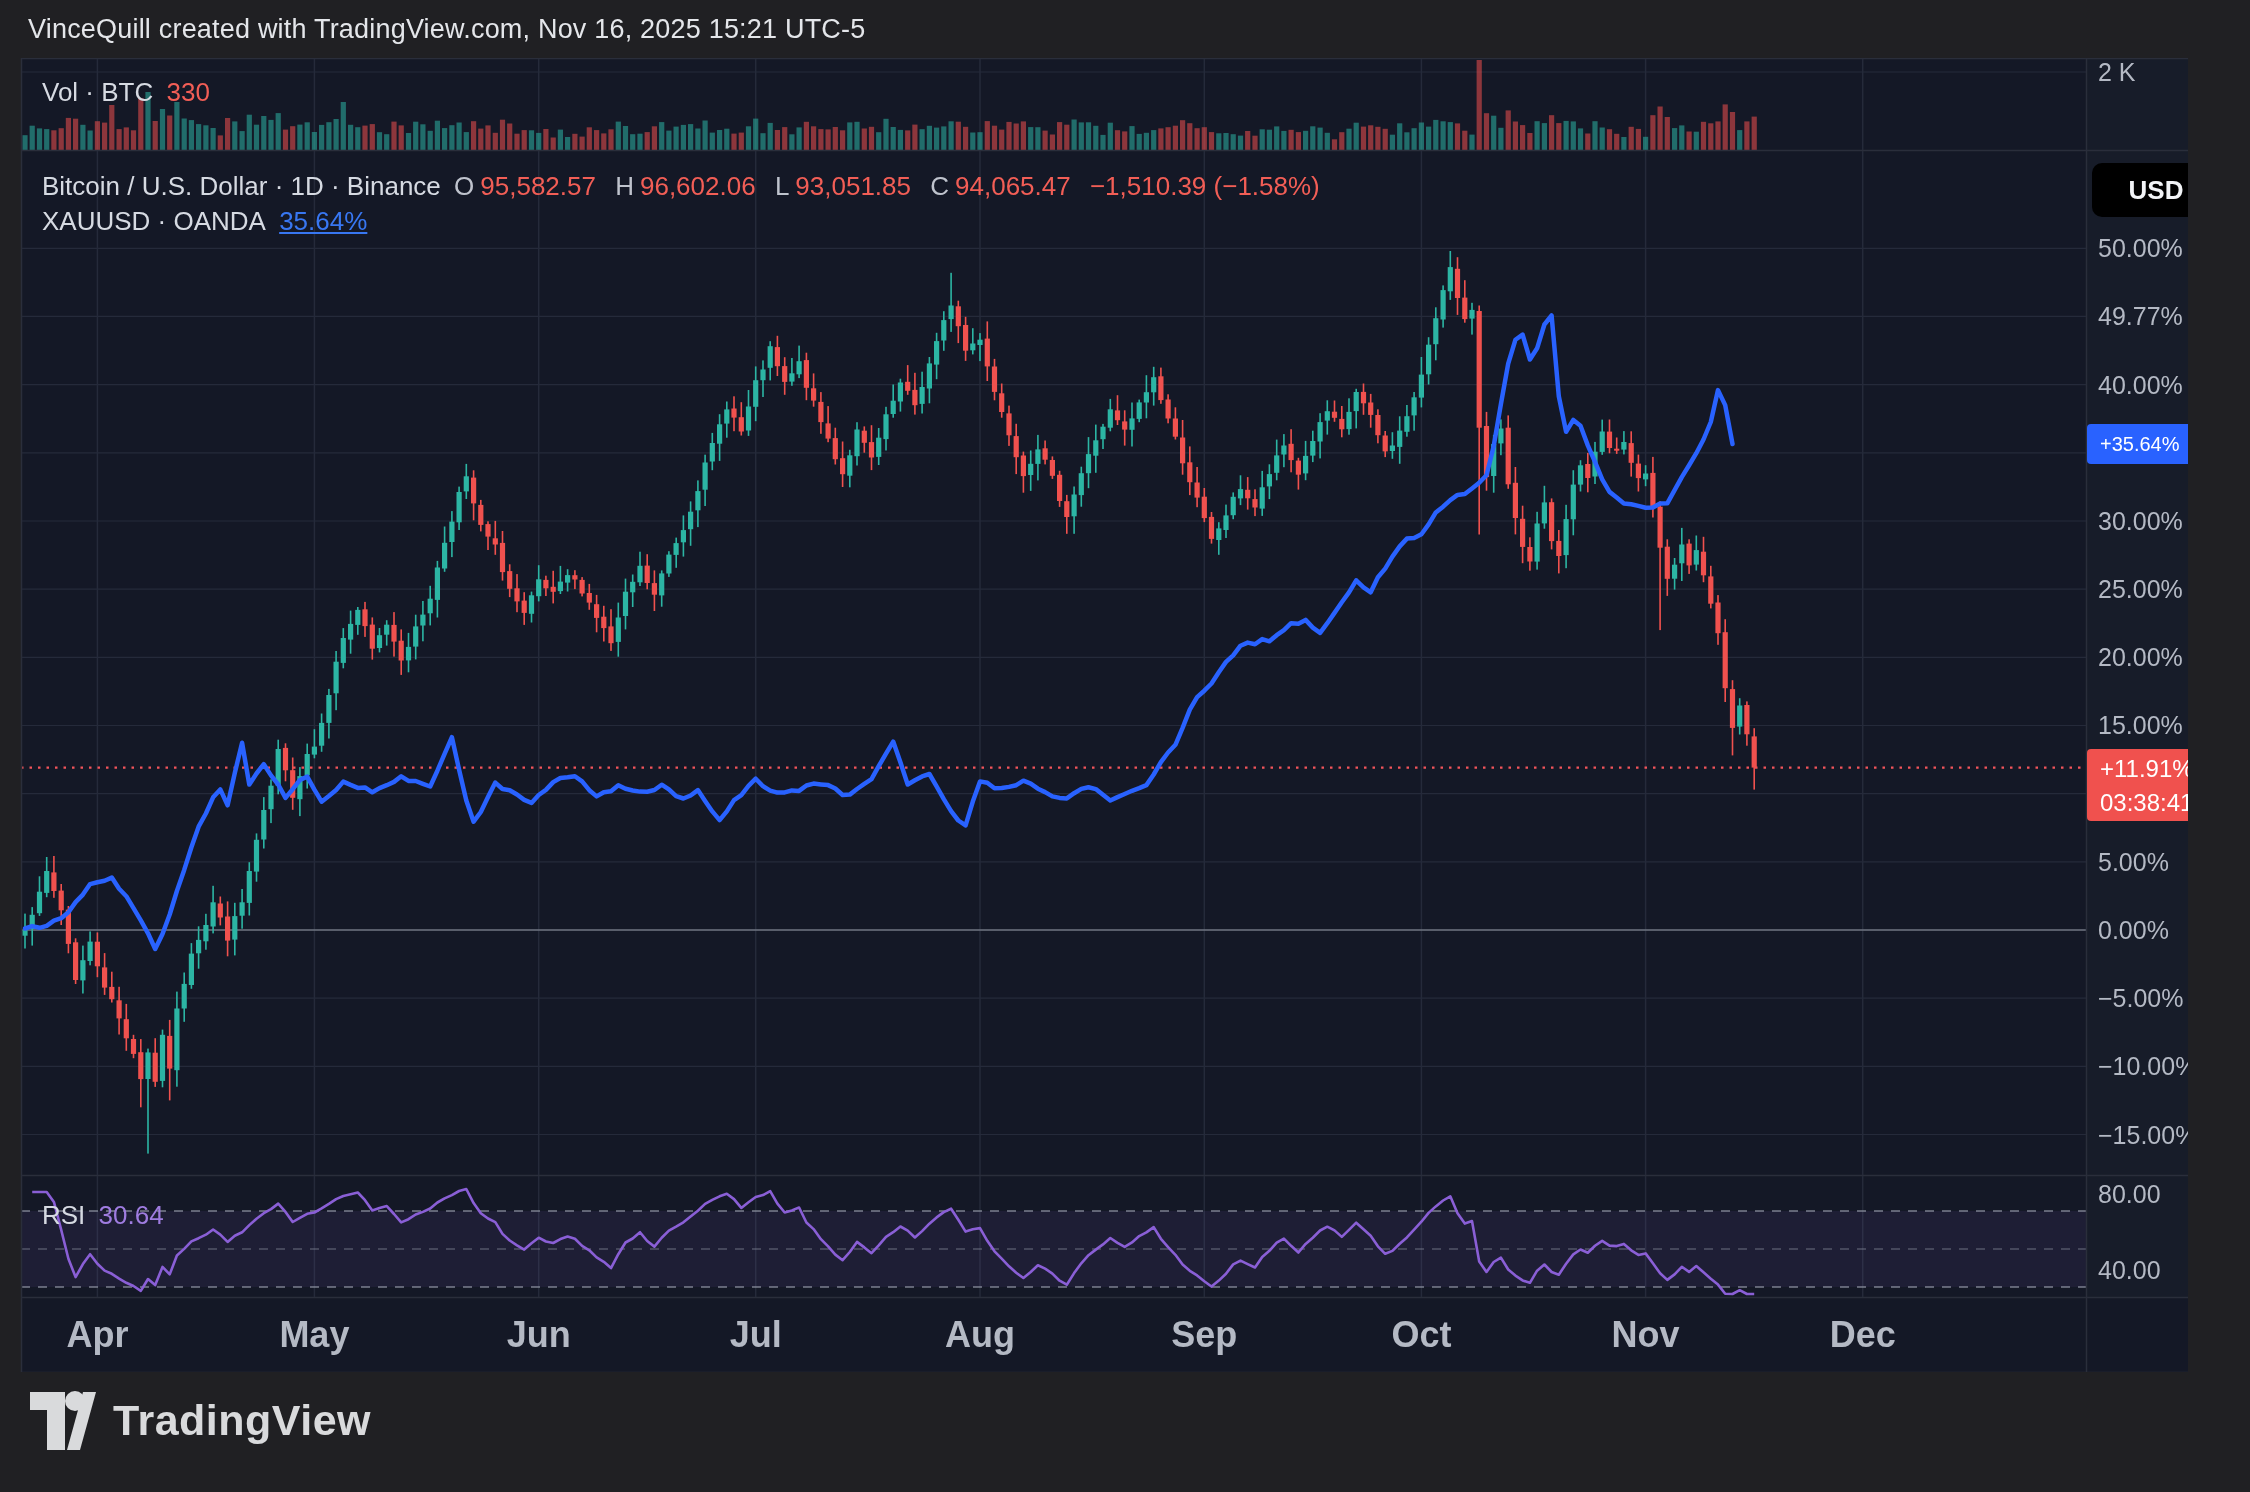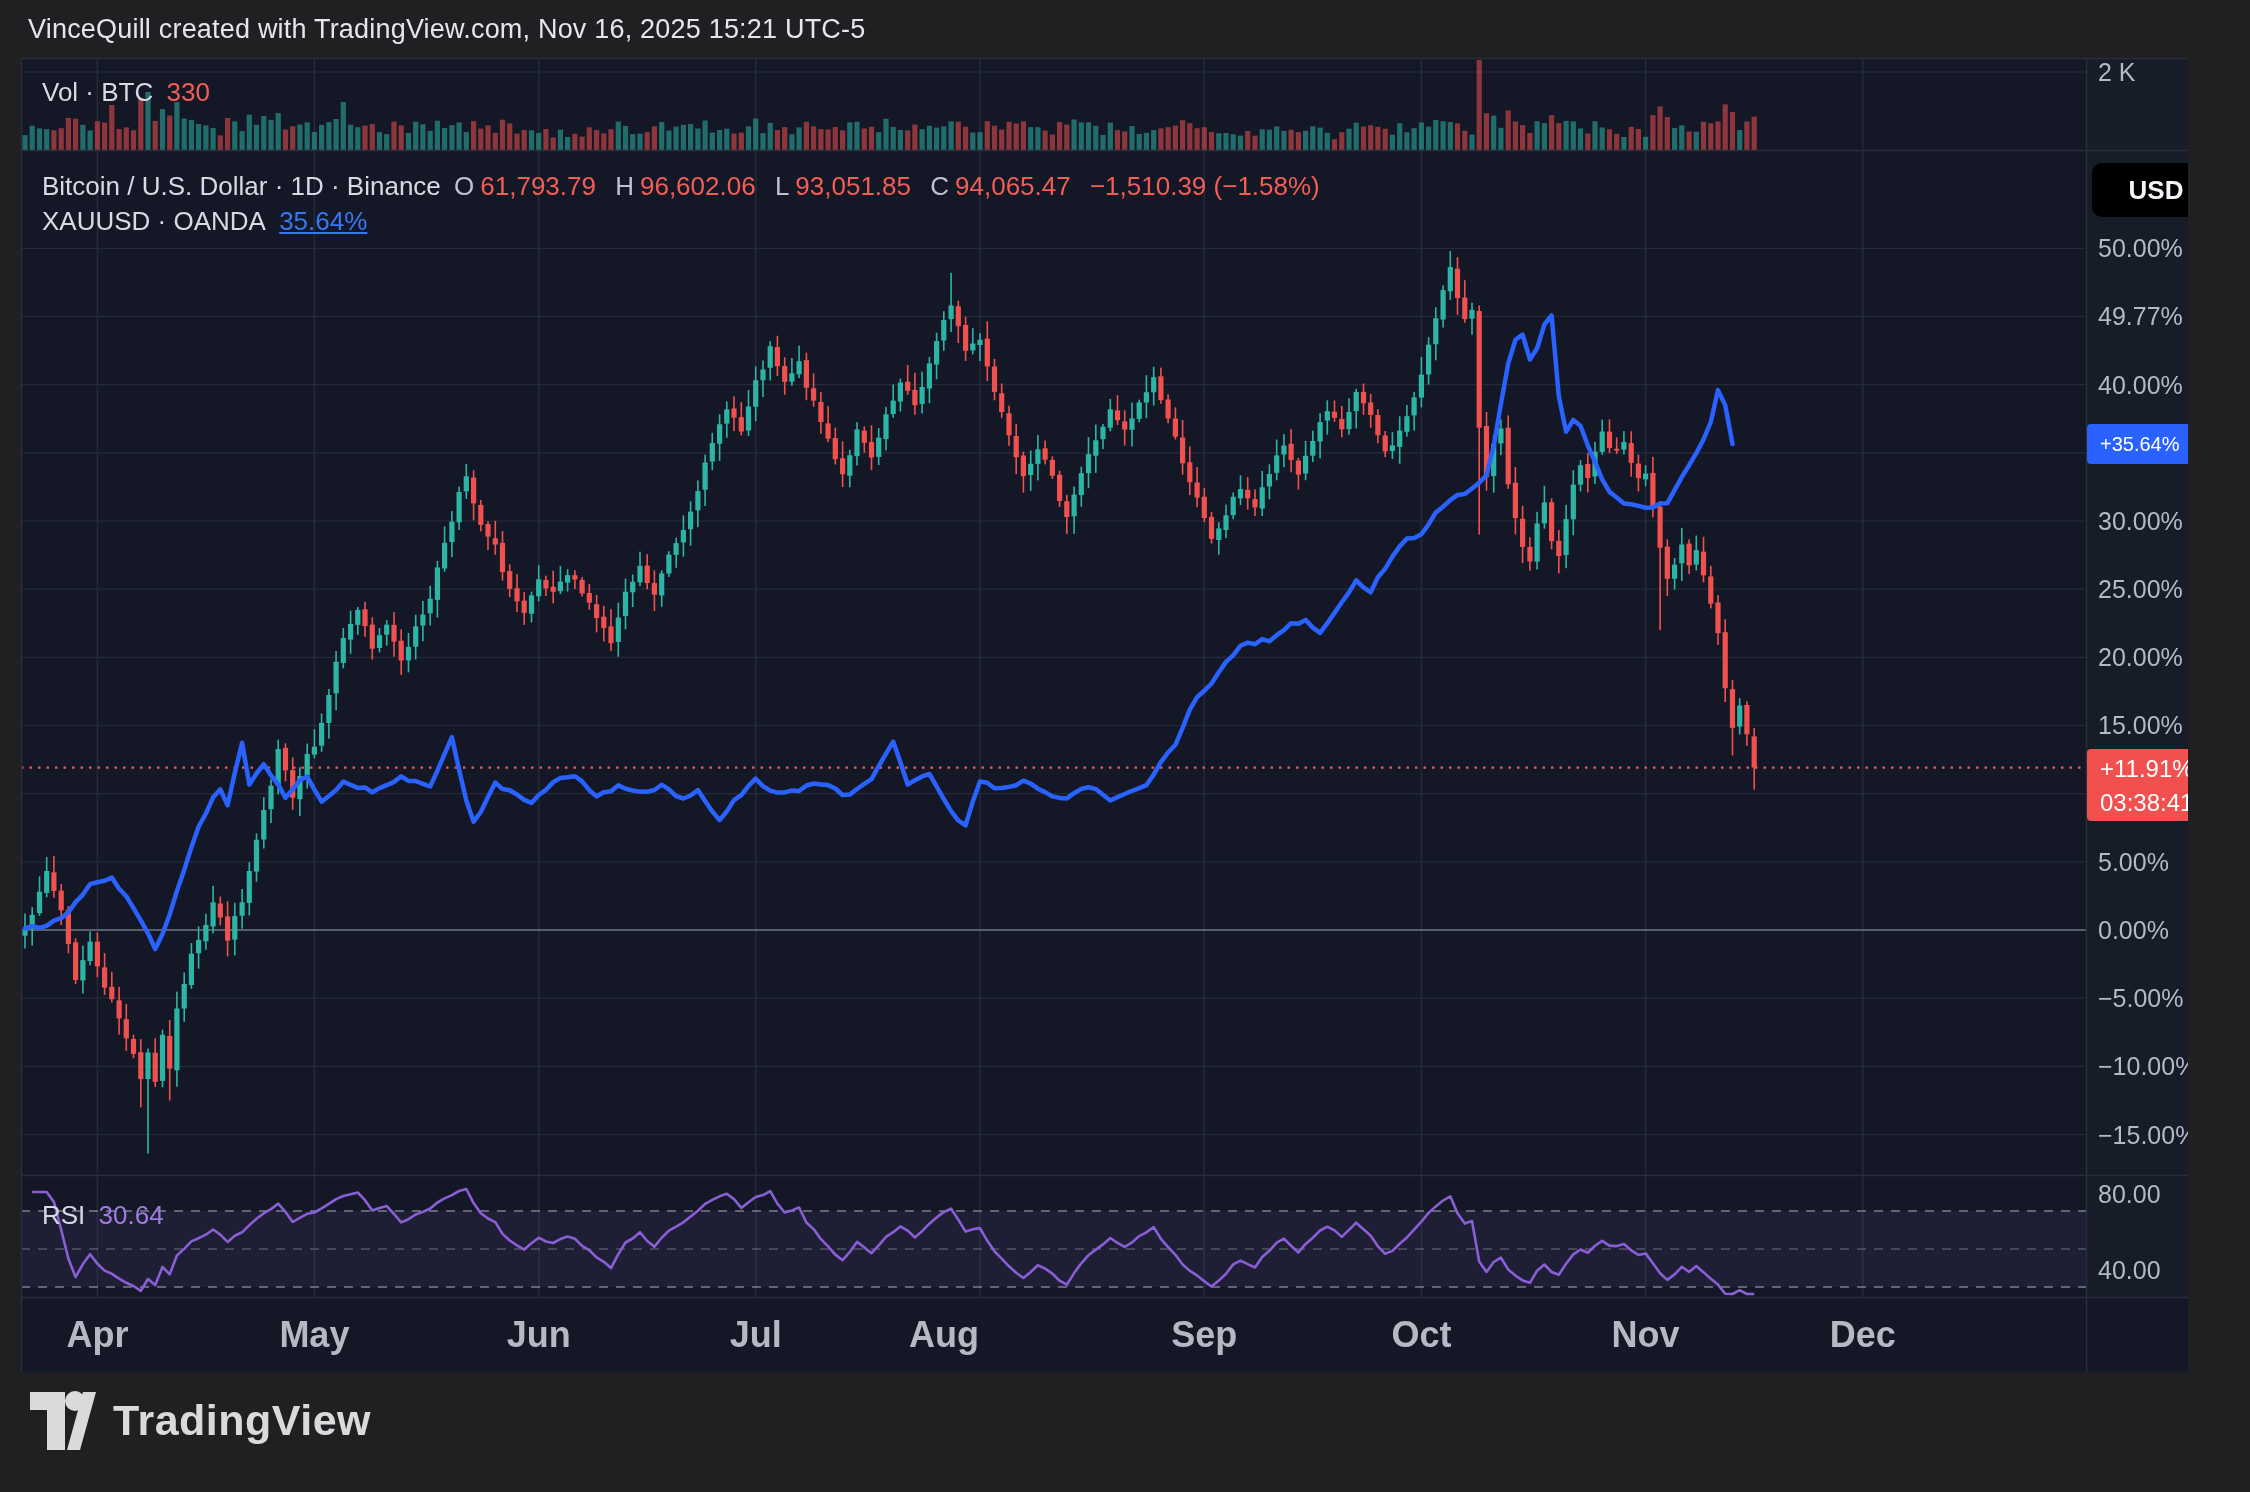--- a/index.html
+++ b/index.html
@@ -805,21 +805,21 @@
     <span id="header-title">VinceQuill created with TradingView.com, Nov 16, 2025 15:21 UTC-5</span>
   </div>
 
   <div class="ov legend" style="left:42px;top:77px;">
     <span class="dim">Vol · BTC</span>
     <span class="red">330</span>
   </div>
 
   <div class="ov legend" style="left:42px;top:171px;">
     <span class="dim">Bitcoin / U.S. Dollar · 1D · Binance</span>
-    <span><span class="lbl">O</span><span class="red">61,793.79</span></span>
+    <span><span class="lbl">O</span><span class="red">95,582.57</span></span>
     <span><span class="lbl">H</span><span class="red">96,602.06</span></span>
     <span><span class="lbl">L</span><span class="red">93,051.85</span></span>
     <span><span class="lbl">C</span><span class="red">94,065.47</span></span>
     <span class="red">−1,510.39 (−1.58%)</span>
   </div>
 
   <div class="ov legend" style="left:42px;top:206px;">
     <span class="dim">XAUUSD · OANDA</span>
     <span class="blue">35.64%</span>
   </div>
@@ -849,21 +849,21 @@
     </div>
   <div id="rsi-ticks">
       <div class="tick" style="top:1177px;">80.00</div>
       <div class="tick" style="top:1253px;">40.00</div>
     </div>
   <div id="month-labels">
       <div class="mlabel" style="left:97.4px;top:1318px;">Apr</div>
       <div class="mlabel" style="left:314.4px;top:1318px;">May</div>
       <div class="mlabel" style="left:538.7px;top:1318px;">Jun</div>
       <div class="mlabel" style="left:755.7px;top:1318px;">Jul</div>
-      <div class="mlabel" style="left:944px;top:1318px;">Aug</div>
+      <div class="mlabel" style="left:980.0px;top:1318px;">Aug</div>
       <div class="mlabel" style="left:1204.3px;top:1318px;">Sep</div>
       <div class="mlabel" style="left:1421.4px;top:1318px;">Oct</div>
       <div class="mlabel" style="left:1645.6px;top:1318px;">Nov</div>
       <div class="mlabel" style="left:1862.7px;top:1318px;">Dec</div>
     </div>
 
   <div class="ov badge" id="gold-badge" style="top: 424px;">+35.64%</div>
   <div class="ov badge" id="btc-badge" style="top: 749px;">
     <div>+11.91%</div>
     <div>03:38:41</div>

